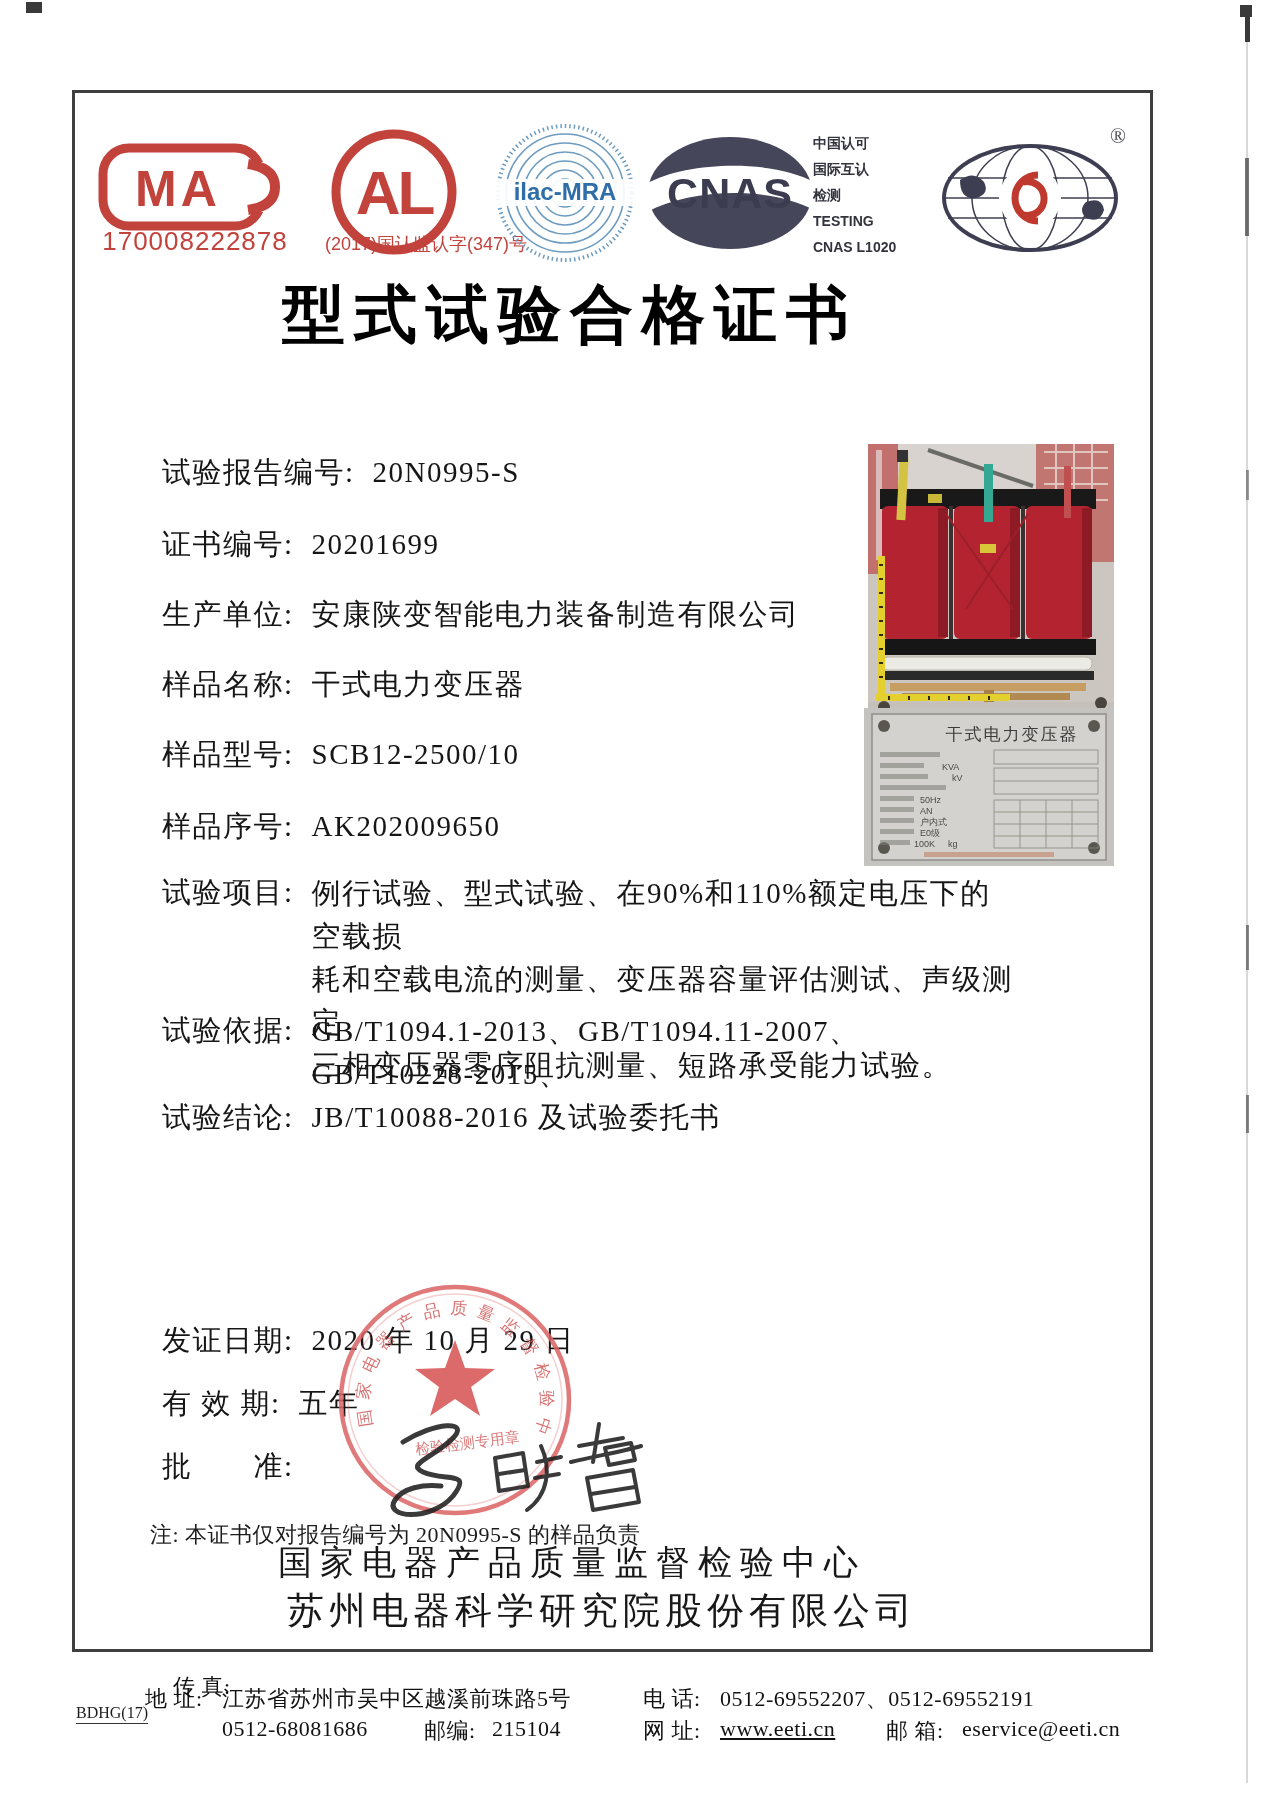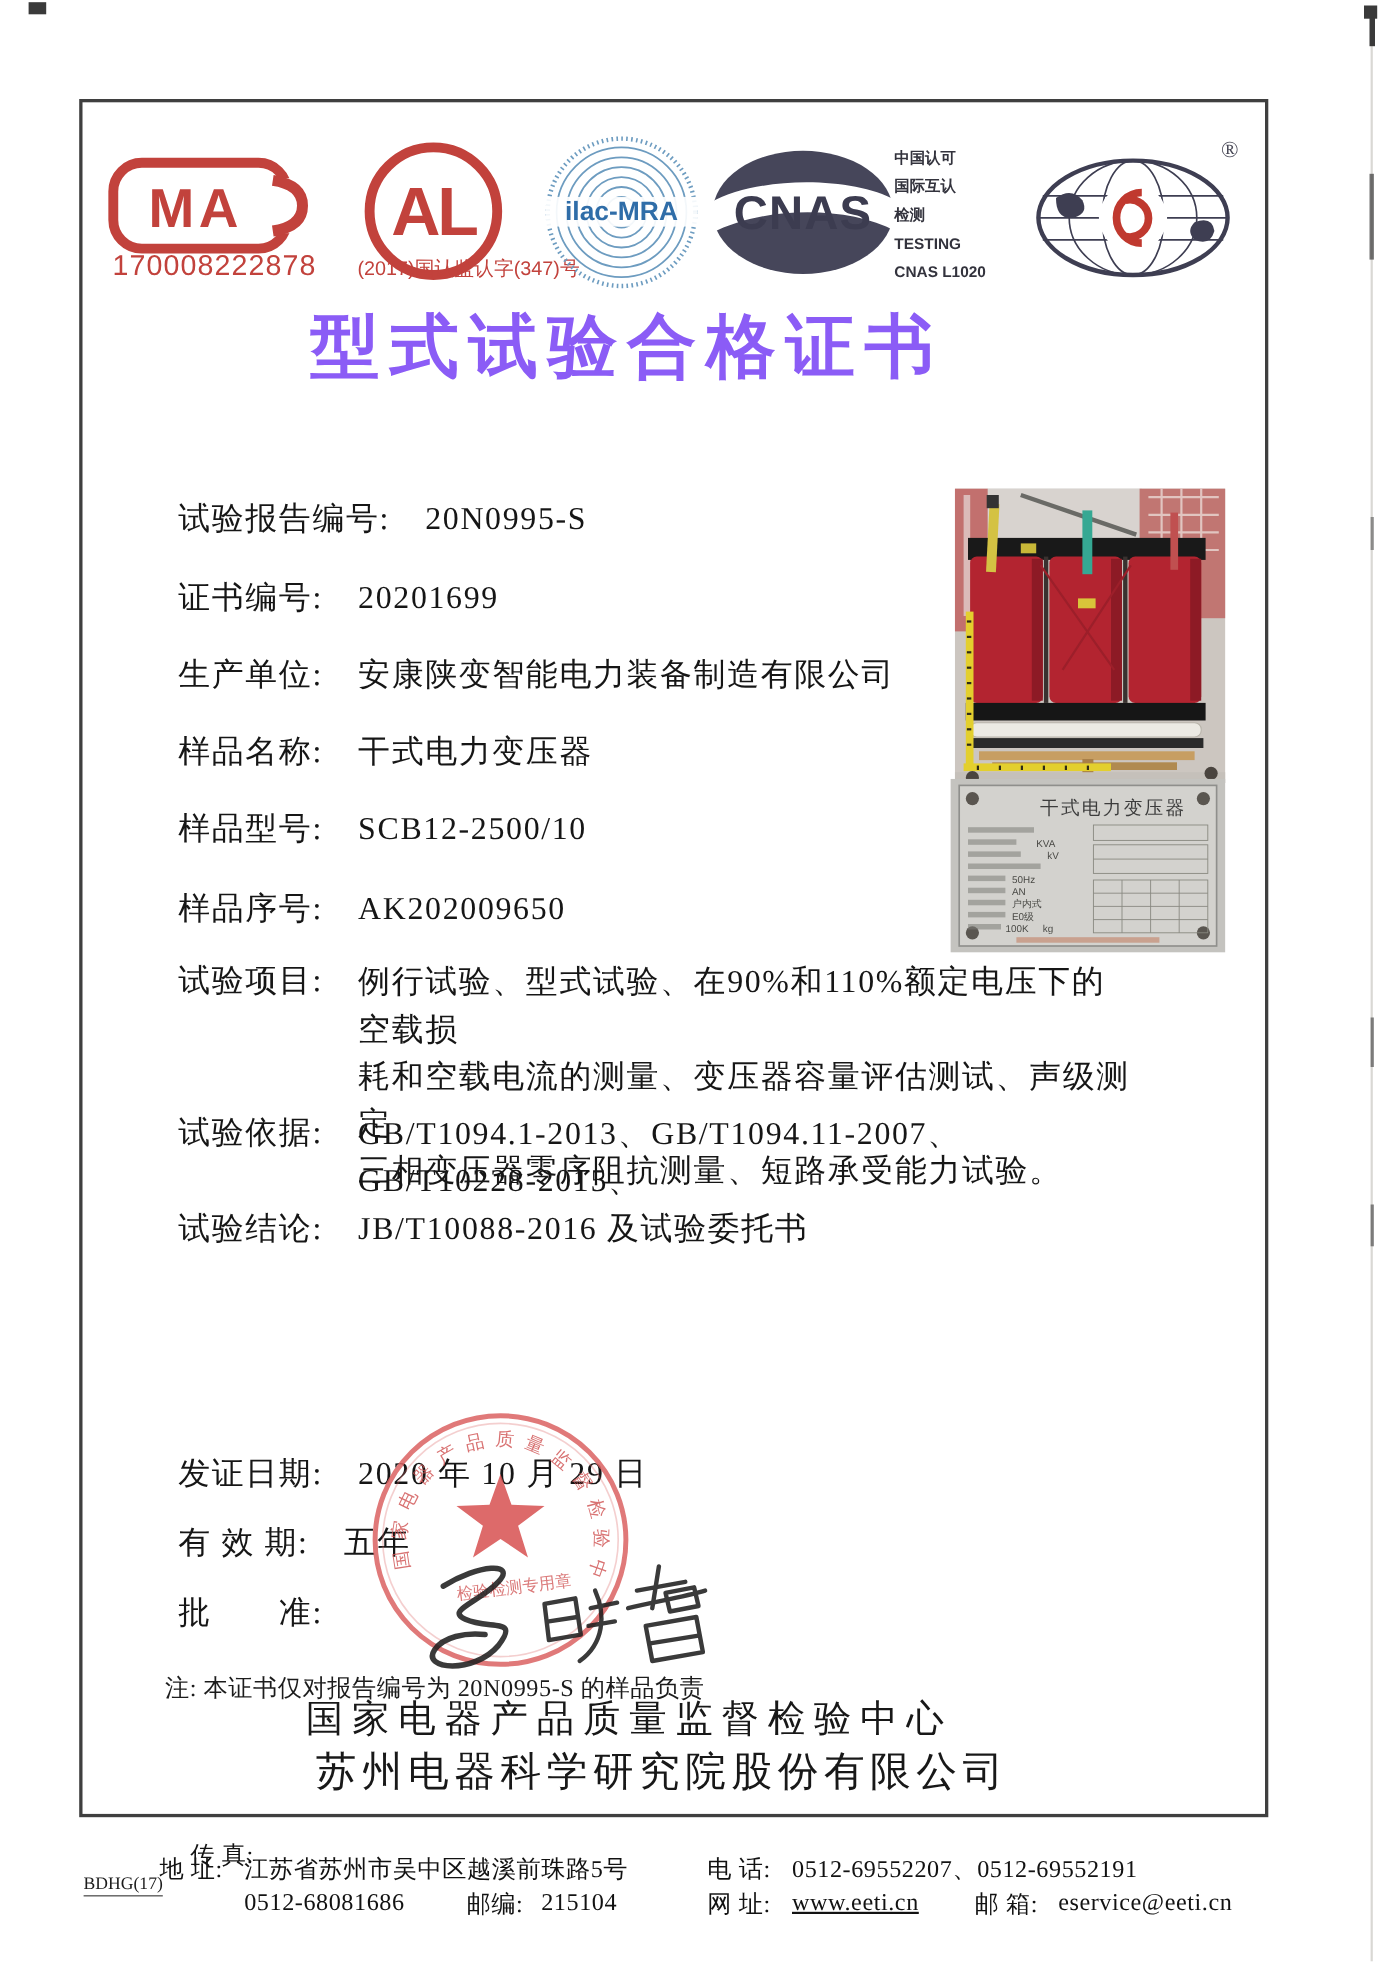--- a/index.html
+++ b/index.html
@@ -15,23 +15,23 @@
   
   .scanline{position:absolute;left:1246px;top:8px;width:2px;height:1775px;background:#d9d8d4;}
   .scandash{position:absolute;background:#3a3a3a;}
   
   .rednum{position:absolute;color:#c2423c;font-family:"Liberation Sans","DejaVu Sans",sans-serif;}
   .acc-text{position:absolute;left:813px;top:130px;width:150px;font-size:14px;line-height:26px;
             color:#33333d;font-family:"Liberation Sans","DejaVu Sans",sans-serif;font-weight:600;}
   .regmark{position:absolute;left:1110px;top:124px;font-size:21px;color:#4a4a58;}
   
   .title{position:absolute;left:110px;top:272px;width:920px;text-align:center;
-         font-size:63px;font-weight:700;letter-spacing:9px;color:#8b5cf6;}
-  
-  .row{position:absolute;left:162px;display:flex;gap:32px;font-size:29px;line-height:41px;
+         font-size:63px;font-weight:700;letter-spacing:9px;color:#000000;}
+  
+  .row{position:absolute;left:162px;display:flex;gap:18px;font-size:29px;line-height:41px;
        letter-spacing:1.5px;color:#161616;}
   .flabel{white-space:nowrap;}
   .fvalue{white-space:pre-line;}
   .wide .fvalue{width:705px;line-height:43px;}
   .tight .fvalue{width:705px;line-height:36px;}
   
   .note{position:absolute;left:150px;top:1520px;font-size:22px;letter-spacing:.5px;color:#1c1c1c;}
   .issuer1{position:absolute;left:72px;top:1540px;width:1000px;text-align:center;
            font-size:34px;letter-spacing:8px;color:#181818;}
   .issuer2{position:absolute;left:72px;top:1586px;width:1060px;text-align:center;

